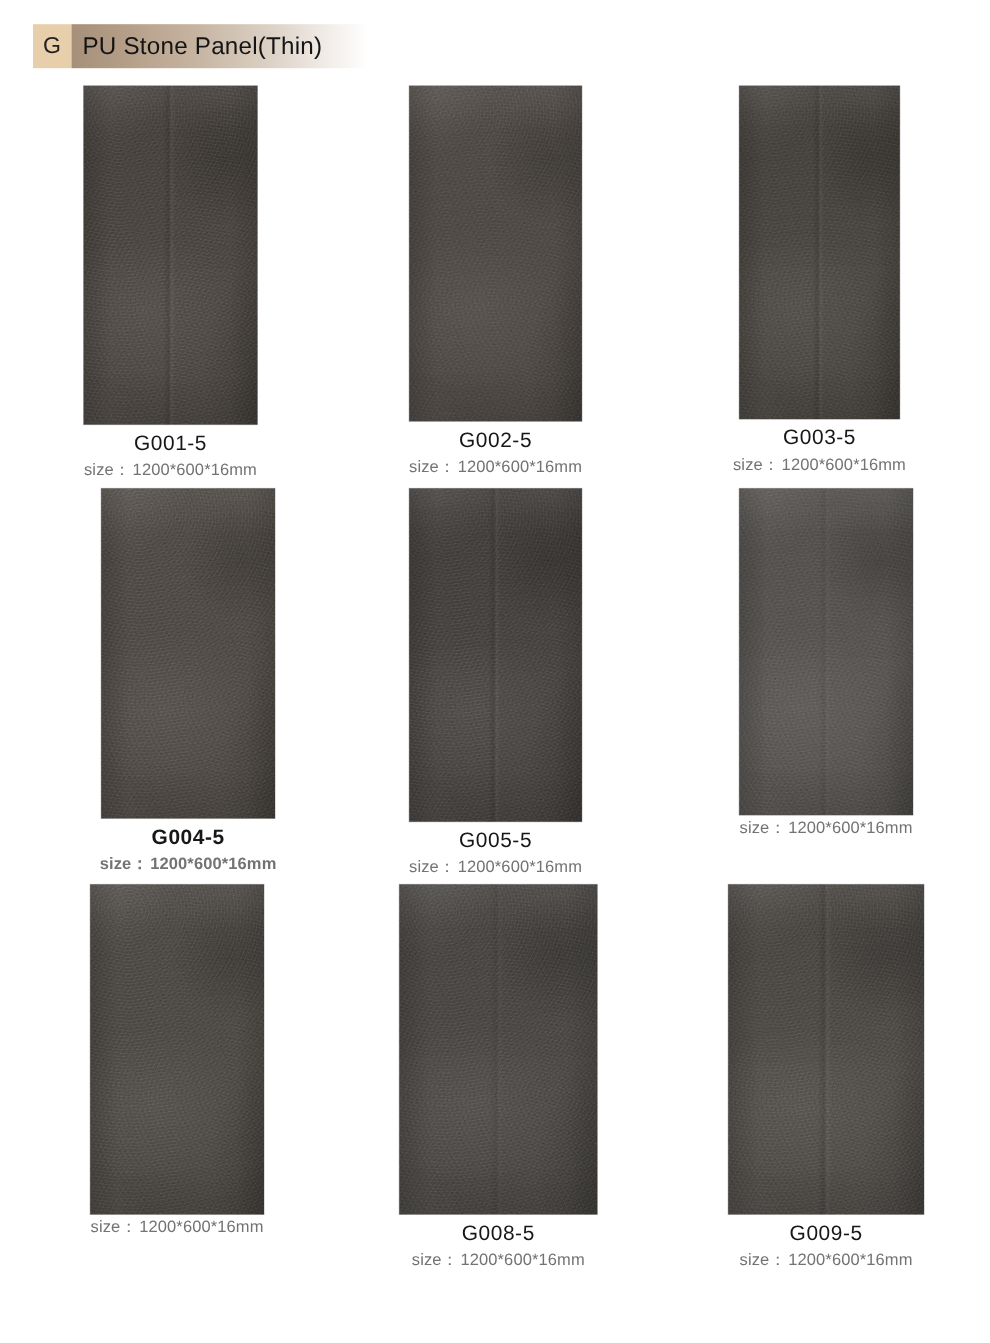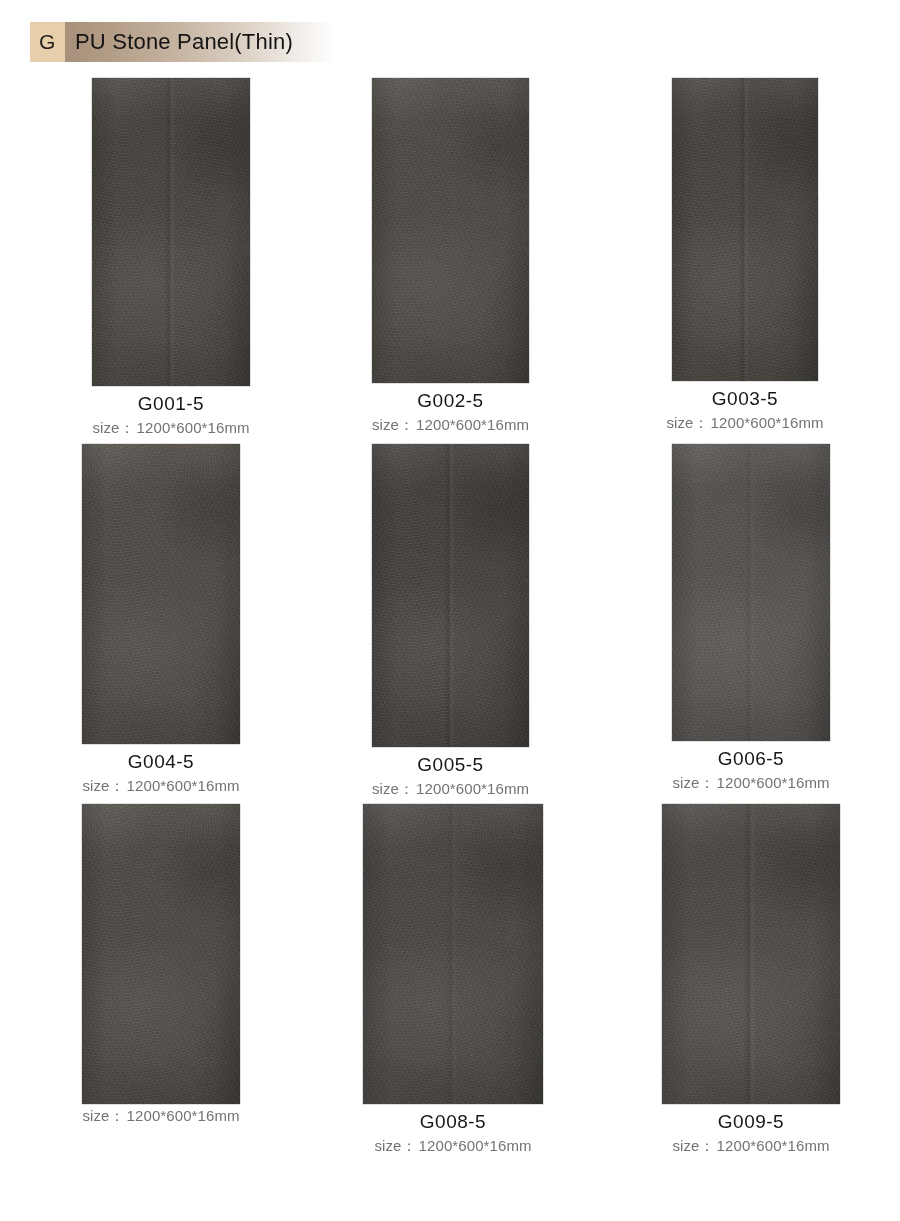--- a/index.html
+++ b/index.html
@@ -138,21 +138,21 @@
   <div class="header-letter">
     <span>G</span>
   </div>
   <div class="header-title-bar">
     <span class="header-title">PU Stone Panel(Thin)</span>
   </div>
 </div>
 
 <div class="grid" id="grid" style="position: absolute; height: 1100px;">
     <div class="row" style="height: 366px; position: absolute; top: 0px;">
-      <div class="cell" style="left: 52px; width: 238px; top: 0px; text-align: center;">
+      <div class="cell" style="left: 36px; width: 238px; top: 0px; text-align: center;">
         <div class="tile" style="width: 158px; height: 308px; background: rgb(75, 70, 65);">
           <div class="tex l1"></div>
           <div class="tex l2"></div>
           <div class="tex l3"></div>
           <div class="tex crack"></div>
           <div class="tex vign"></div>
         </div>
         <div class="caption-code">G001-5</div>
         <div class="caption-size"><span class="sz-label">size：</span><span>1200*600*16mm</span></div>
       </div>
@@ -172,21 +172,21 @@
           <div class="tex l2"></div>
           <div class="tex l3"></div>
           <div class="tex crack"></div>
           <div class="tex vign"></div>
         </div>
         <div class="caption-code">G003-5</div>
         <div class="caption-size"><span class="sz-label">size：</span><span>1200*600*16mm</span></div>
       </div>
     </div>
     <div class="row" style="height: 360px; position: absolute; top: 366px;">
-      <div class="cell" style="left: 42px; width: 238px; top: 0px;">
+      <div class="cell" style="left: 52px; width: 238px; top: 0px; font-weight: bold;">
         <div class="tile" style="width: 158px; height: 300px; background: rgb(78, 73, 68);">
           <div class="tex l1"></div>
           <div class="tex l2"></div>
           <div class="tex l3"></div>
           <div class="tex vign"></div>
         </div>
         <div class="caption-code">G004-5</div>
         <div class="caption-size"><span class="sz-label">size：</span><span>1200*600*16mm</span></div>
       </div>
       <div class="cell" style="left: 332px; width: 237px; top: 0px;">
@@ -201,21 +201,20 @@
         <div class="caption-size"><span class="sz-label">size：</span><span>1200*600*16mm</span></div>
       </div>
       <div class="cell" style="left: 632px; width: 238px; top: 0px;">
         <div class="tile" style="width: 158px; height: 297px; background: rgb(86, 83, 80);">
           <div class="tex l1"></div>
           <div class="tex l2"></div>
           <div class="tex l3"></div>
           <div class="tex crack" style="opacity: 0.45;"></div>
           <div class="tex vign"></div>
         </div>
-        <div class="caption-code">G006-5</div>
         <div class="caption-size"><span class="sz-label">size：</span><span>1200*600*16mm</span></div>
       </div>
     </div>
     <div class="row" style="height: 360px; position: absolute; top: 726px;">
       <div class="cell" style="left: 42px; width: 238px; top: 0px;">
         <div class="tile" style="width: 158px; height: 300px; background: rgb(76, 72, 67);">
           <div class="tex l1"></div>
           <div class="tex l2"></div>
           <div class="tex l3"></div>
           <div class="tex vign"></div>

